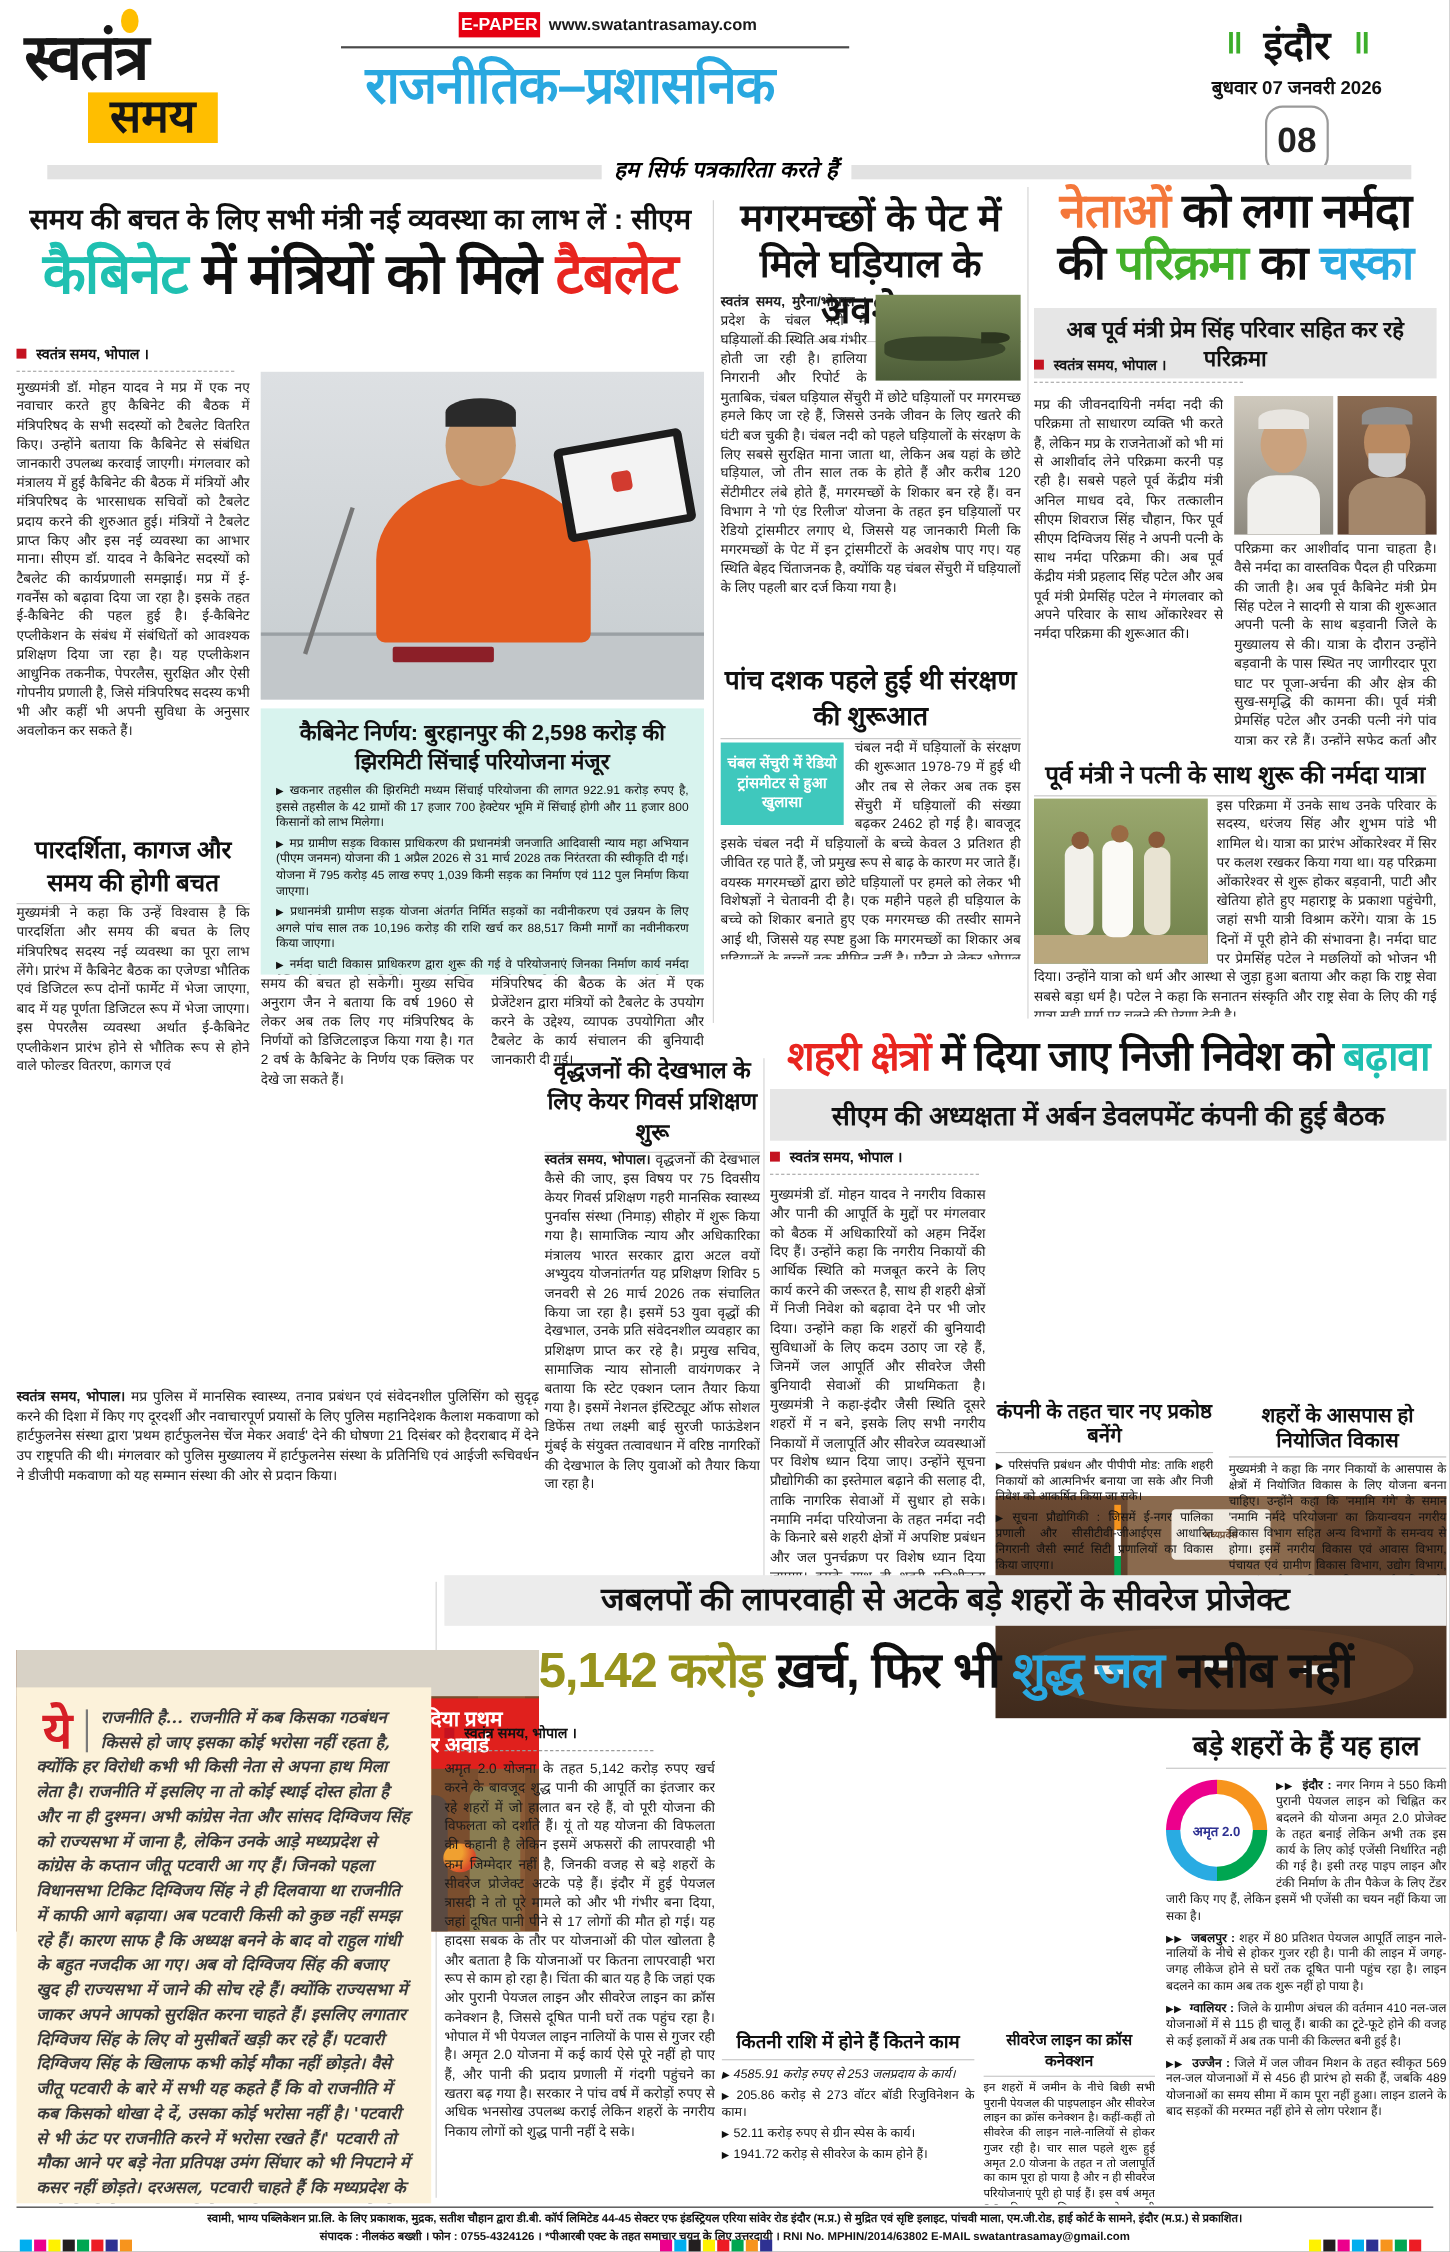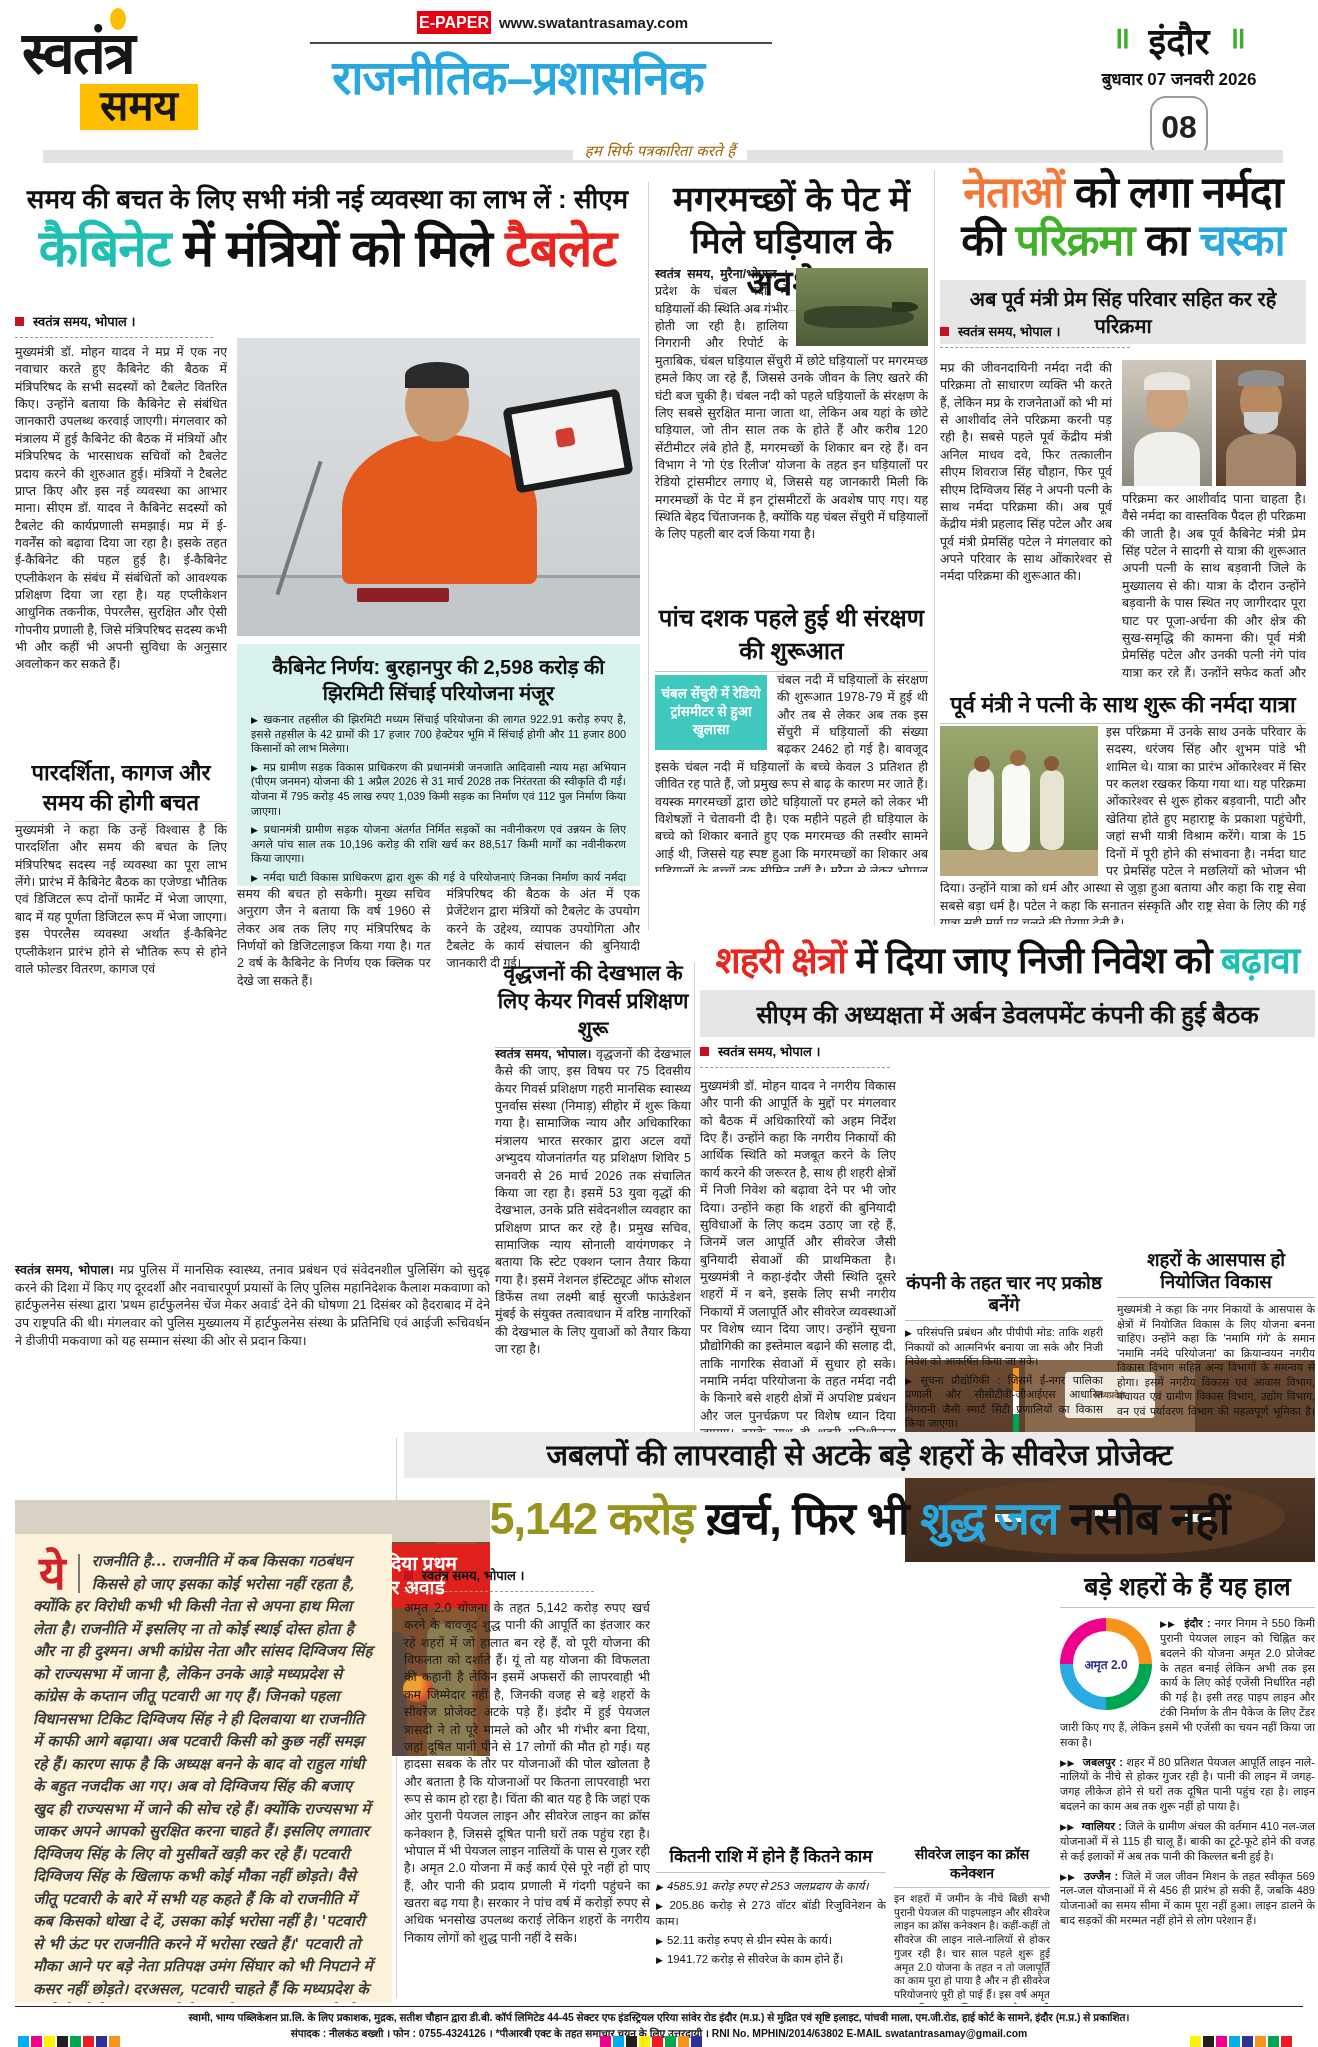--- a/index.html
+++ b/index.html
@@ -18,22 +18,22 @@
   .epaper-badge{background:#e60012;color:#fff;font-size:16px;font-weight:700;padding:3px 2px;}
   .site-url{font-size:15px;font-weight:700;color:#1a1a1a;margin-left:8px;}
   .hdr-rule{border-top:2px solid #4a4a4a;}
   .section-title{font-size:47px;font-weight:800;color:#29a8e0;letter-spacing:-1px;}
   .city-bar{color:#3dae2b;font-weight:800;font-size:30px;vertical-align:6px;}
   .city-name{font-size:36px;font-weight:800;margin:0 14px;}
   .hdr-date{font-size:17px;font-weight:800;margin-top:2px;}
   .page-circle{width:54px;height:58px;border:2px solid #9a9a9a;border-radius:16px;margin:6px auto 0;
                font-size:32px;font-weight:700;color:#222;display:flex;align-items:center;justify-content:center;}
   .tag-bar{background:#e2e2e2;height:13px;}
-  .tagline{background:#fff;font-family:"DejaVu Serif",serif;font-style:italic;font-weight:400;
-           font-size:15px;padding:0 12px;color:#a16207;}
+  .tagline{background:#fff;font-family:"DejaVu Serif",serif;font-style:italic;font-weight:700;
+           font-size:20px;padding:0 12px;color:#000000;}
 
   
   .kicker{font-size:26px;font-weight:800;}
   .byline{font-size:13px;font-weight:800;border-bottom:1px dashed #9a9a9a;padding-bottom:7px;}
   .byline .sq{display:inline-block;width:9px;height:9px;background:#c41220;margin-right:9px;}
   .body-txt{font-size:12.4px;line-height:1.40;color:#1b1b1b;}
   .subhead{font-weight:800;border-bottom:1px solid #c4c4c4;padding-bottom:5px;}
   .vrule{border-left:1px solid #d2d2d2;}
   .photo{position:relative;overflow:hidden;}
 
@@ -246,21 +246,21 @@
 
   <div class="abs wbox hide" style="left:905px;top:1272px;width:198px;height:170px;">
     <h4>कंपनी के तहत चार नए प्रकोष्ठ बनेंगे</h4>
     <ul class="tri-list">
       <li><span class="tri">▶</span><span>परिसंपत्ति प्रबंधन और पीपीपी मोड: ताकि शहरी निकायों को आत्मनिर्भर बनाया जा सके और निजी निवेश को आकर्षित किया जा सके।</span></li>
       <li><span class="tri">▶</span><span>सूचना प्रौद्योगिकी : जिसमें ई-नगर पालिका प्रणाली और सीसीटीवी-जीआईएस आधारित निगरानी जैसी स्मार्ट सिटी प्रणालियों का विकास किया जाएगा।</span></li>
       <li><span class="tri">▶</span><span>शहरी परिवहन : जैसे ईवी पॉलिसी, रोपवे, सिटी मोबिलिटी प्लान आदि।</span></li>
 
     </ul>
   </div>
-  <div class="abs wbox hide" style="left:1117px;top:1249px;width:198px;height:170px;">
+  <div class="abs wbox hide" style="left:1117px;top:1276px;width:198px;height:170px;">
     <h4>शहरों के आसपास हो नियोजित विकास</h4>
     <p class="jst" style="margin:0;font-size:10.8px;line-height:1.34;">मुख्यमंत्री ने कहा कि नगर निकायों के आसपास के क्षेत्रों में नियोजित विकास के लिए योजना बनना चाहिए। उन्होंने कहा कि 'नमामि गंगे' के समान 'नमामि नर्मदे परियोजना' का क्रियान्वयन नगरीय विकास विभाग सहित अन्य विभागों के समन्वय से होगा। इसमें नगरीय विकास एवं आवास विभाग, पंचायत एवं ग्रामीण विकास विभाग, उद्योग विभाग, वन एवं पर्यावरण विभाग की महत्वपूर्ण भूमिका है। बैठक में अर्बन डेवलपमेंट कंपनी की पॉलिसी, मॉडल टाउनशिप, सिटी मोबिलिटी प्लान तथा ई-वाहन इन्फ्रास्ट्रक्चर के निर्माण पर चर्चा हुई।</p>
   </div>
 
   <div class="abs ctr subhead" style="left:495px;top:958px;width:196px;font-size:21px;">वृद्धजनों की देखभाल के लिए केयर गिवर्स प्रशिक्षण शुरू</div>
   <div class="abs body-txt jst hide" style="left:495px;top:1046px;width:196px;height:396px;">
     <b>स्वतंत्र समय, भोपाल।</b> <span>वृद्धजनों की देखभाल कैसे की जाए, इस विषय पर 75 दिवसीय केयर गिवर्स प्रशिक्षण गहरी मानसिक स्वास्थ्य पुनर्वास संस्था (निमाड़) सीहोर में शुरू किया गया है। सामाजिक न्याय और अधिकारिका मंत्रालय भारत सरकार द्वारा अटल वयों अभ्युदय योजनांतर्गत यह प्रशिक्षण शिविर 5 जनवरी से 26 मार्च 2026 तक संचालित किया जा रहा है। इसमें 53 युवा वृद्धों की देखभाल, उनके प्रति संवेदनशील व्यवहार का प्रशिक्षण प्राप्त कर रहे है। प्रमुख सचिव, सामाजिक न्याय सोनाली वायंगणकर ने बताया कि स्टेट एक्शन प्लान तैयार किया गया है। इसमें नेशनल इंस्टिट्यूट ऑफ सोशल डिफेंस तथा लक्ष्मी बाई सुरजी फाऊंडेशन मुंबई के संयुक्त तत्वावधान में वरिष्ठ नागरिकों की देखभाल के लिए युवाओं को तैयार किया जा रहा है।</span>
   </div>
 
   <div class="abs photo" style="left:15px;top:1000px;width:475px;height:256px;background:repeating-linear-gradient(90deg,#8a5a36 0 42px,#7a4e2e 42px 84px);">

